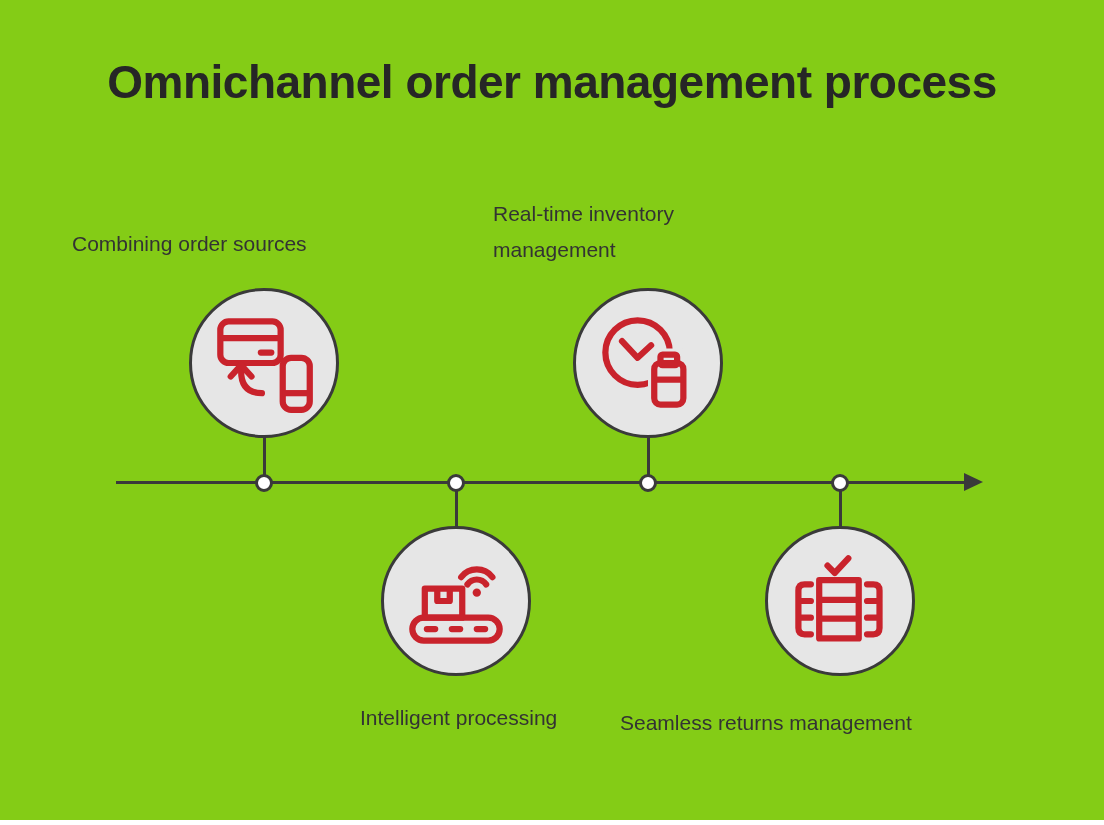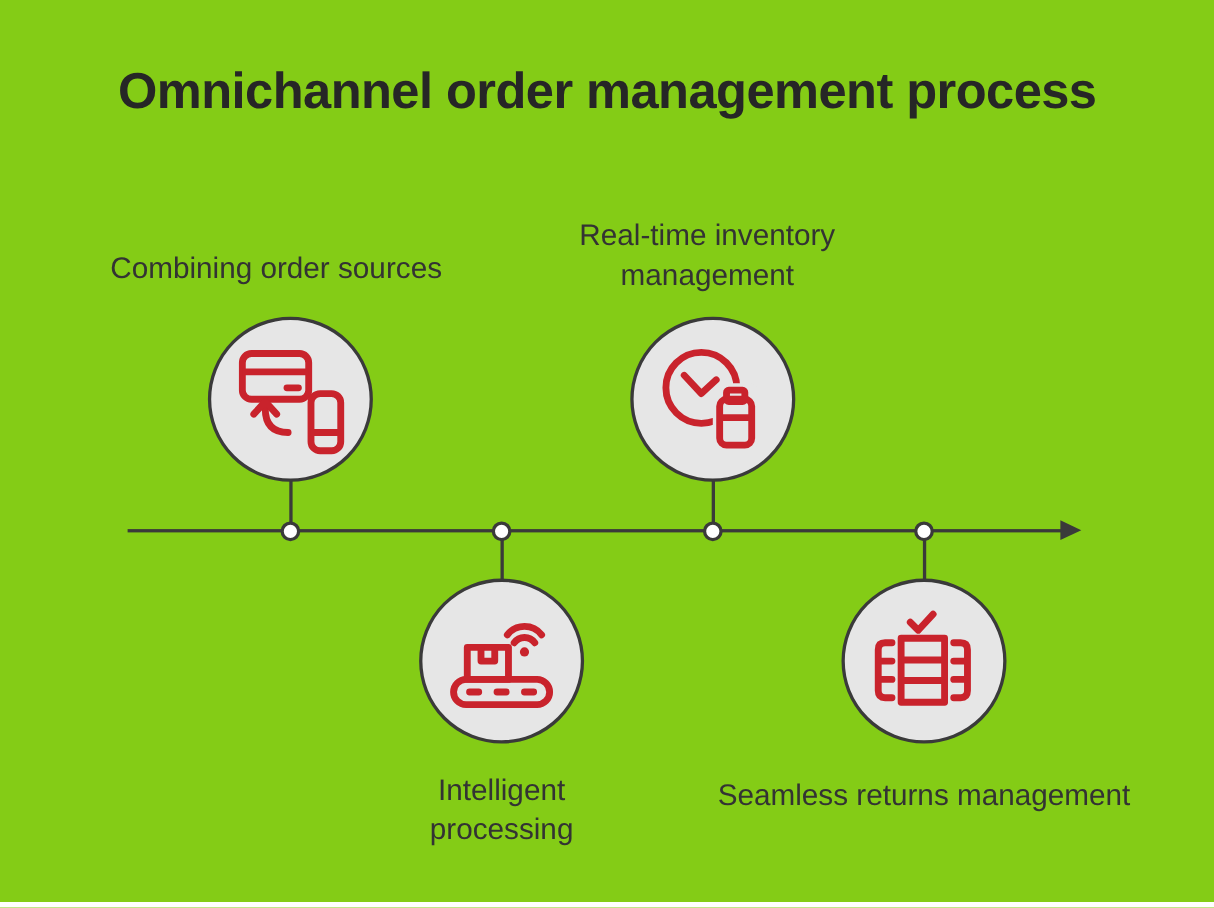--- a/index.html
+++ b/index.html
@@ -23,28 +23,27 @@
     top:55px;left:0;right:0;
     margin:0;
     text-align:center;
     font-size:46px;
     font-weight:bold;
     letter-spacing:-0.5px;
     color:var(--title-text);
   }
   .step-label{
     position:absolute;
-    text-align:center;
-    font-size:27px;
+    font-size:21px;
     line-height:36px;
     color:var(--label-text);
   }
-  .label-combining{left:51px;top:226px;width:400px;}
+  .label-combining{left:72px;top:226px;width:400px;}
   .label-realtime{left:493px;top:196px;width:300px;}
-  .label-intelligent{left:346px;top:700px;width:220px;}
+  .label-intelligent{left:360px;top:700px;width:220px;}
   .label-seamless{left:620px;top:705px;width:440px;}
 
   .node{
     position:absolute;
     width:150px;height:150px;
     box-sizing:border-box;
     border-radius:50%;
     background:var(--circle-fill);
     border:3px solid var(--outline);
     display:flex;align-items:center;justify-content:center;

